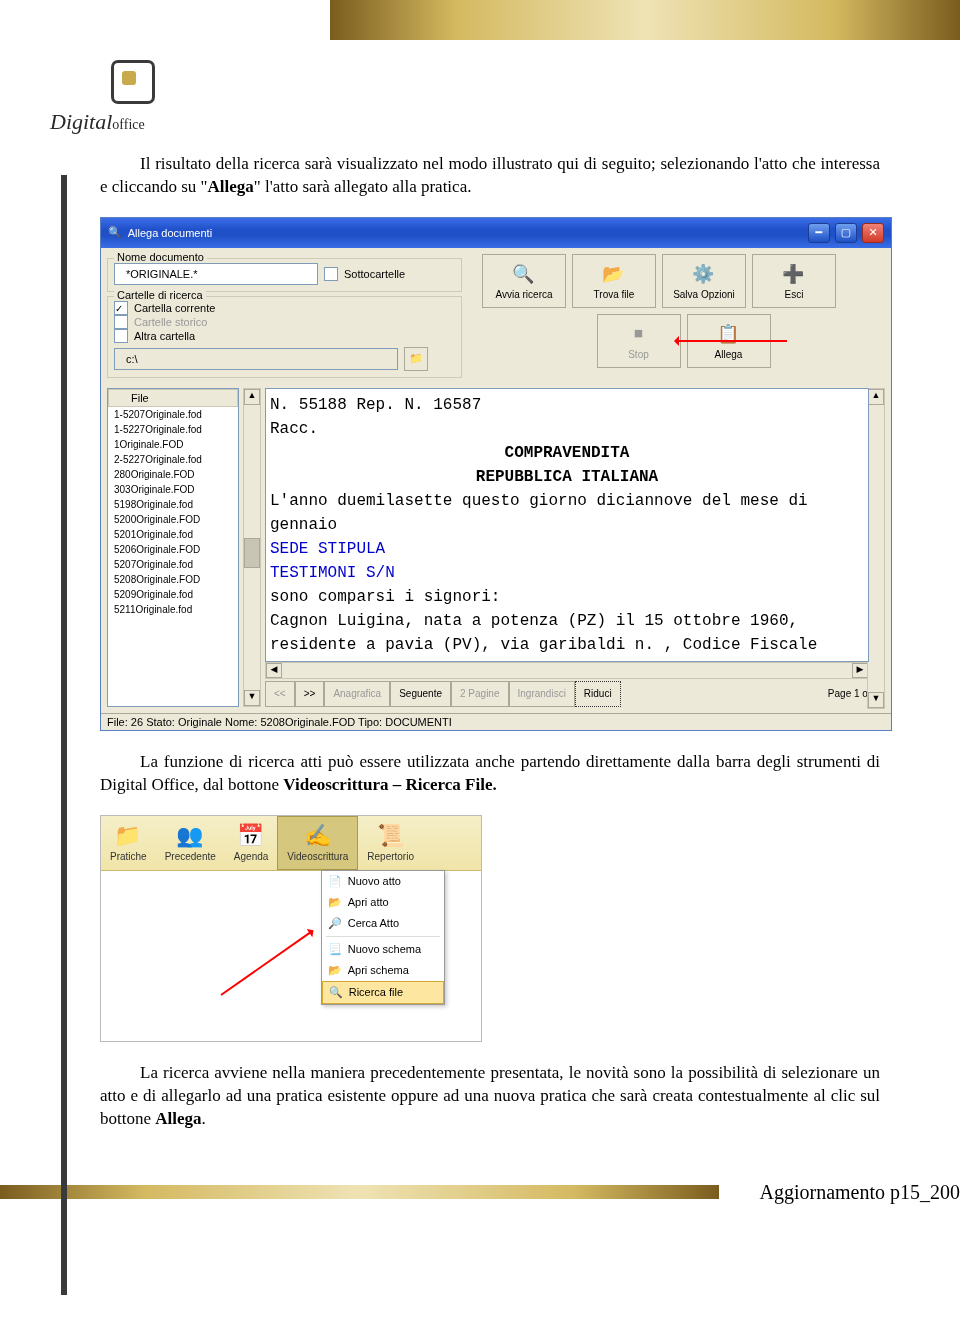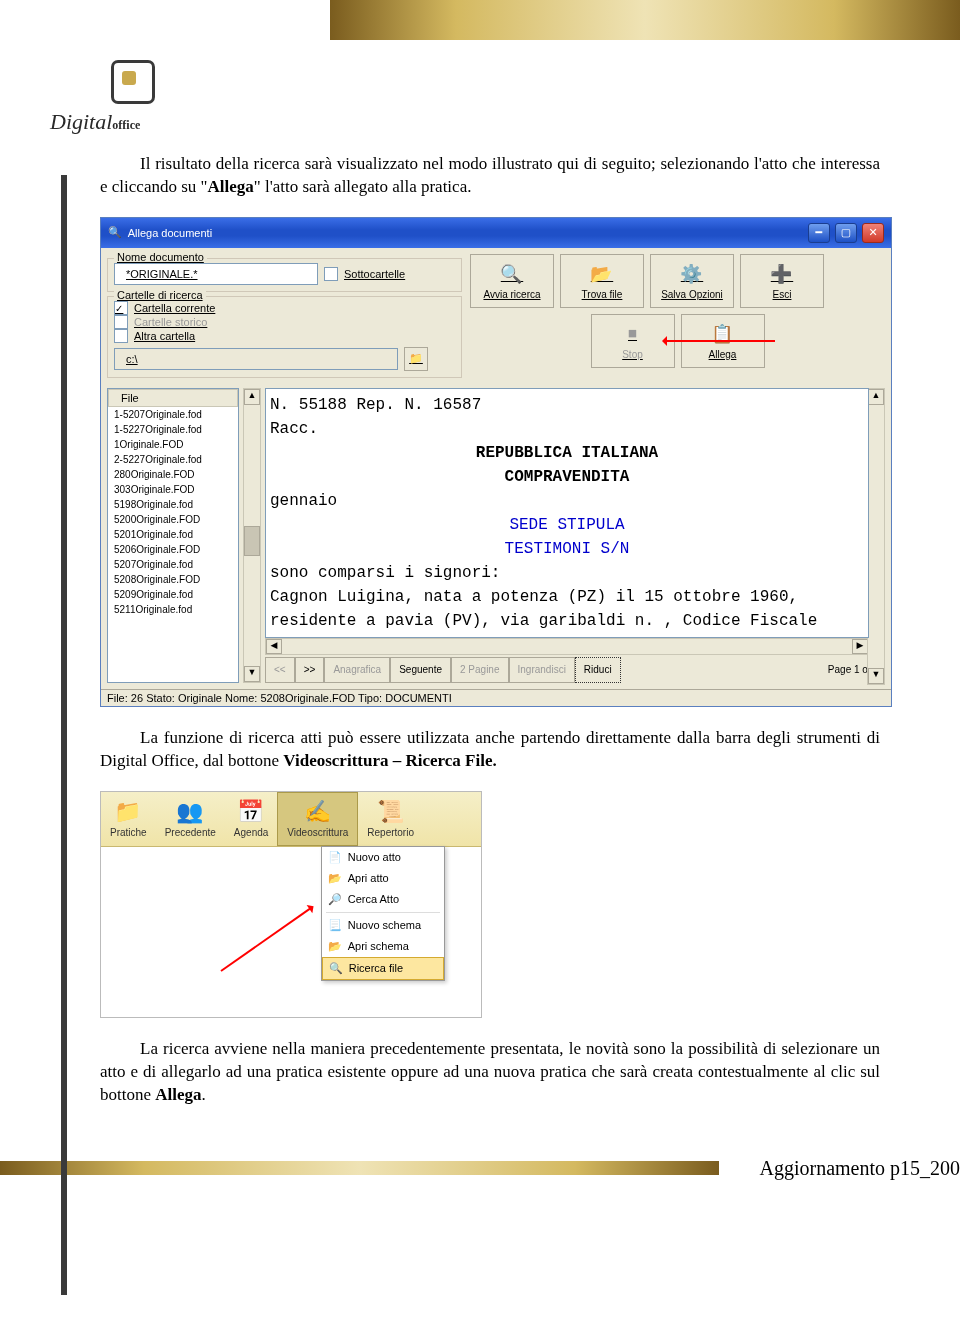--- a/index.html
+++ b/index.html
@@ -30,21 +30,21 @@
     left: 8px; top: 8px;
     width: 14px; height: 14px;
     background: #c9a94e;
     border-radius: 3px;
   }
   .logo-text {
     font-style: italic;
     font-size: 22px;
     color: #2a2a2a;
   }
-  .logo-text .sub { font-size: 12px; font-style: normal; font-weight: bold; }
+  .logo-text .sub { font-size: 14px; font-style: normal; }
   .content {
     margin: 18px 80px 0 100px;
   }
   .para {
     font-size: 17px;
     text-align: justify;
     margin: 18px 0;
     color: #000;
     line-height: 1.35;
     text-indent: 40px;
@@ -123,37 +123,37 @@
     justify-content: center;
     font-size: 10px;
     gap: 3px;
   }
   .toolbtn.disabled { color: #999; }
   .toolbtn .ico {
     width: 24px; height: 24px;
     display: flex; align-items: center; justify-content: center;
     font-size: 18px;
   }
-  .upper-area { display: flex; gap: 8px; text-decoration: underline; }
+  .upper-area { display: flex; gap: 20px; }
   .left-col { width: 355px; }
   .right-col { flex: 1; }
   .filepane {
     display: flex;
     margin-top: 6px;
     gap: 4px;
   }
   .filelist {
     width: 130px;
     border: 1px solid #7f9db9;
     background: #fff;
   }
   .filelist .hdr {
     background: #ece9d8;
     border: 1px solid #cac7b6;
-    padding: 2px 12px;
+    padding: 2px 22px;
     font-size: 11px;
   }
   .filelist .item {
     padding: 2px 6px;
     font-size: 10px;
     white-space: nowrap;
   }
   .scrollbar-v {
     width: 16px;
     background: #ece9d8;
@@ -175,21 +175,21 @@
     background: #fff;
     height: 262px;
     overflow: hidden;
     font-family: 'Courier New', monospace;
     font-size: 16px;
     padding: 4px;
     line-height: 1.5;
     position: relative;
   }
   .preview .center { text-align: center; }
-  .preview .blue { color: #0000cc; text-align: center; }
+  .preview .blue { color: #0000cc; }
   .navbar {
     display: flex;
     gap: 0;
     margin-top: 2px;
     align-items: center;
   }
   .navbtn {
     border: 1px solid #aca899;
     background: #ece9d8;
     height: 20px;
@@ -430,22 +430,23 @@
           <div class="arrow">▼</div>
         </div>
         <div style="flex:1;display:flex;flex-direction:column;position:relative">
           <div style="position:absolute;right:0;top:0;width:16px;height:100%;background:#ece9d8;border:1px solid #cac7b6;display:flex;flex-direction:column;justify-content:space-between">
             <div class="arrow" style="height:14px;text-align:center;font-size:9px;border:1px solid #aca899">▲</div>
             <div class="arrow" style="height:14px;text-align:center;font-size:9px;border:1px solid #aca899">▼</div>
           </div>
           <div class="preview" style="margin-right:16px">
             <div>N. 55188 Rep.                        N.      16587</div>
             <div>Racc.</div>
+            <div class="center bold">COMPRAVENDITA</div>
             <div class="center bold">REPUBBLICA ITALIANA</div>
-            <div class="center bold">COMPRAVENDITA</div>
+            <div>L'anno duemilasette questo giorno diciannove del mese di</div>
             <div>gennaio</div>
             <div class="blue">SEDE STIPULA</div>
             <div class="blue">TESTIMONI S/N</div>
             <div>sono comparsi i signori:</div>
             <div>Cagnon Luigina, nata a potenza (PZ) il 15 ottobre 1960,</div>
             <div>residente a pavia (PV), via garibaldi n.  , Codice Fiscale</div>
           </div>
           <div class="scrollbar-h" style="margin-right:16px">
             <div class="arrow">◀</div>
             <div class="arrow">▶</div>

